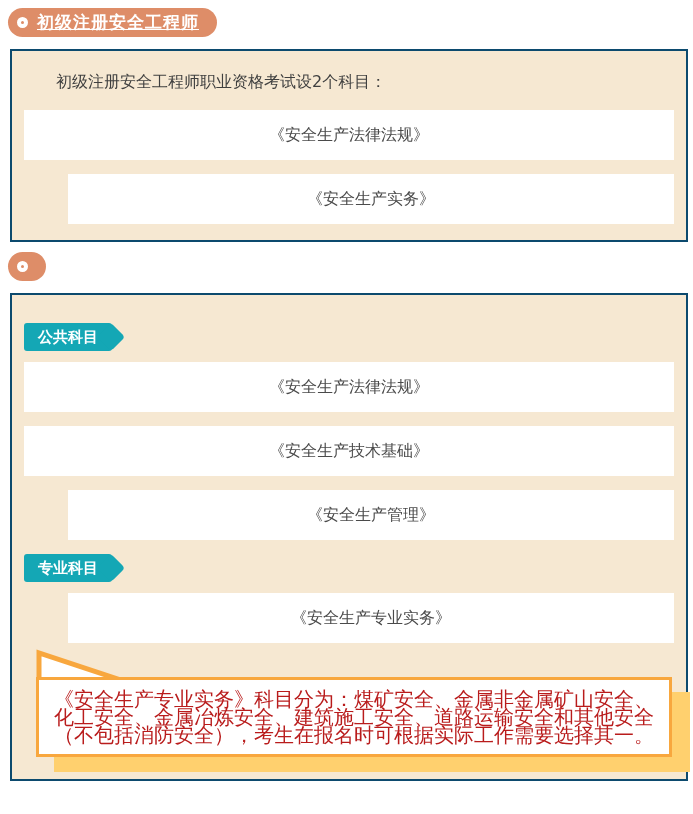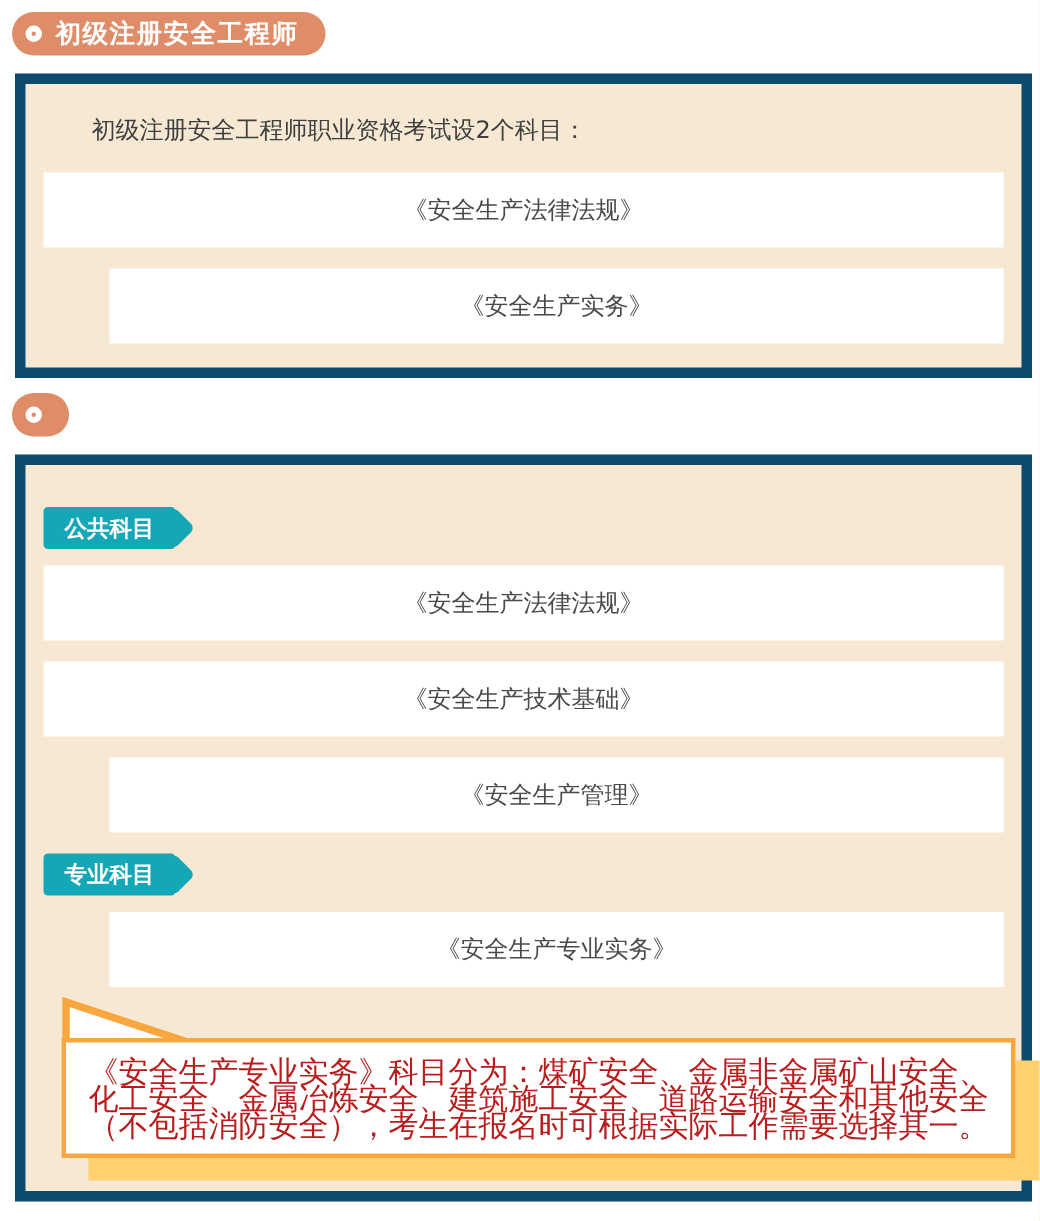--- a/index.html
+++ b/index.html
@@ -17,36 +17,37 @@
     align-items: center;
     gap: 9px;
     height: 29px;
     padding: 0 18px 0 9px;
     background: #de8d68;
     border-radius: 15px;
     color: #ffffff;
     font-size: 17px;
     font-weight: bold;
     letter-spacing: 1px;
+    text-decoration: underline;
   }
   .ring-icon {
     display: inline-block;
     width: 11px;
     height: 11px;
     border: 4px solid #ffffff;
     border-radius: 50%;
     flex: 0 0 auto;
   }
 
   
   .section-box {
     margin: 0 0 10px 10px;
     width: 678px;
     background: #f6e8d2;
-    border: 7px solid #0c4a6e;
+    border: 2px solid #0c4a6e;
     padding: 12px 12px 16px 12px;
   }
   .intro {
     font-size: 16px;
     color: #3f3f3f;
     text-indent: 2em;
     margin: 8px 0 18px 0;
     line-height: 21px;
   }
 

